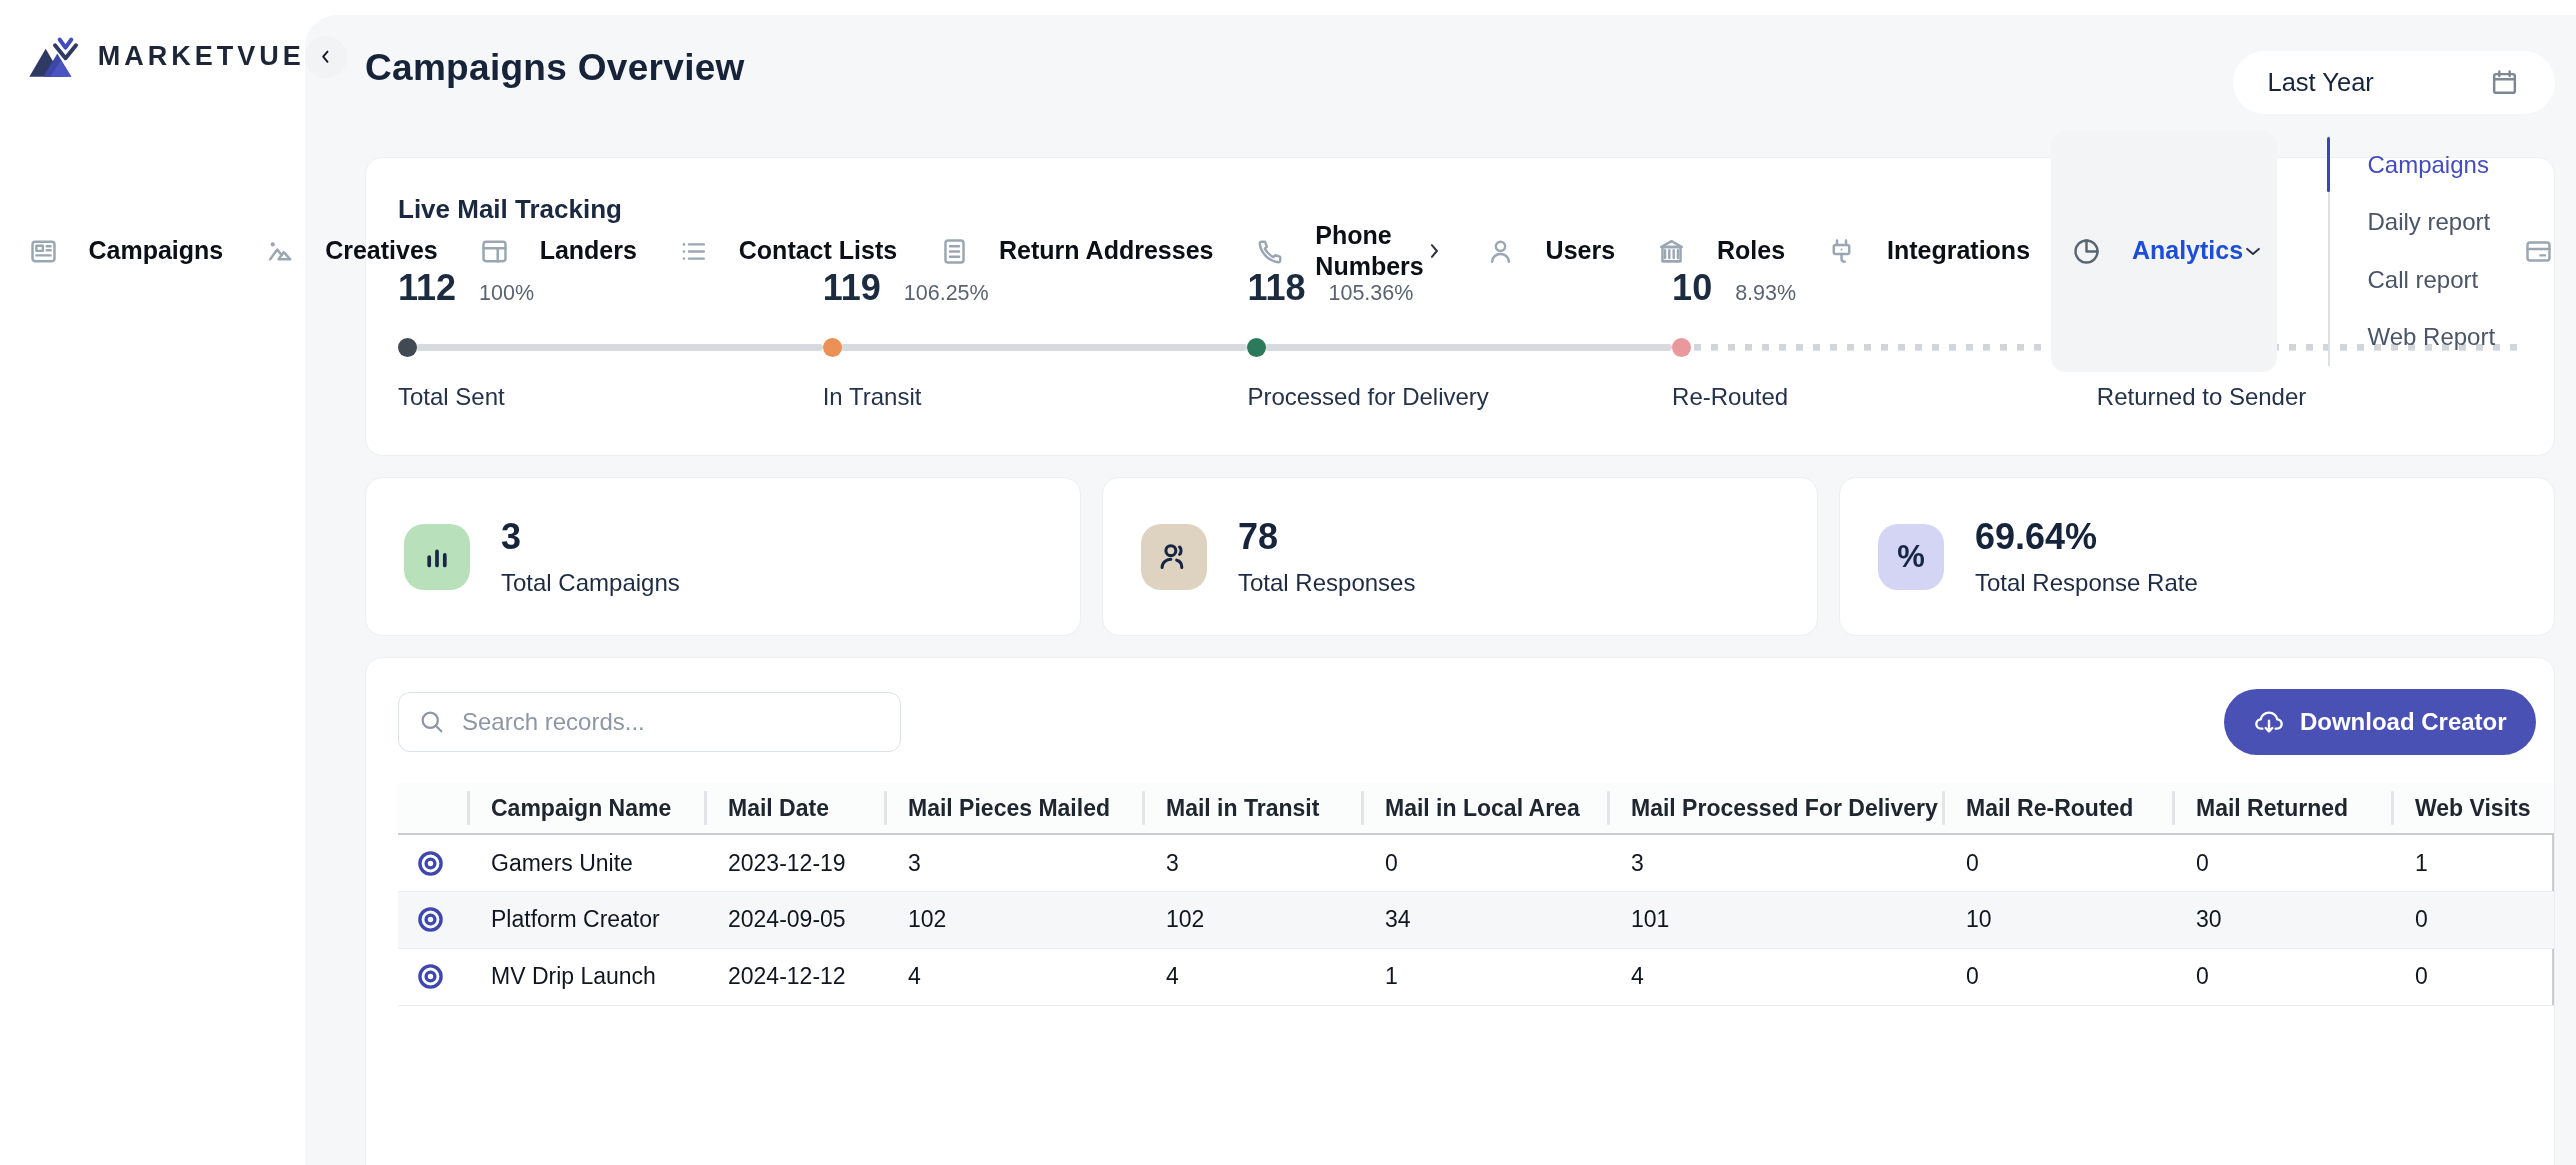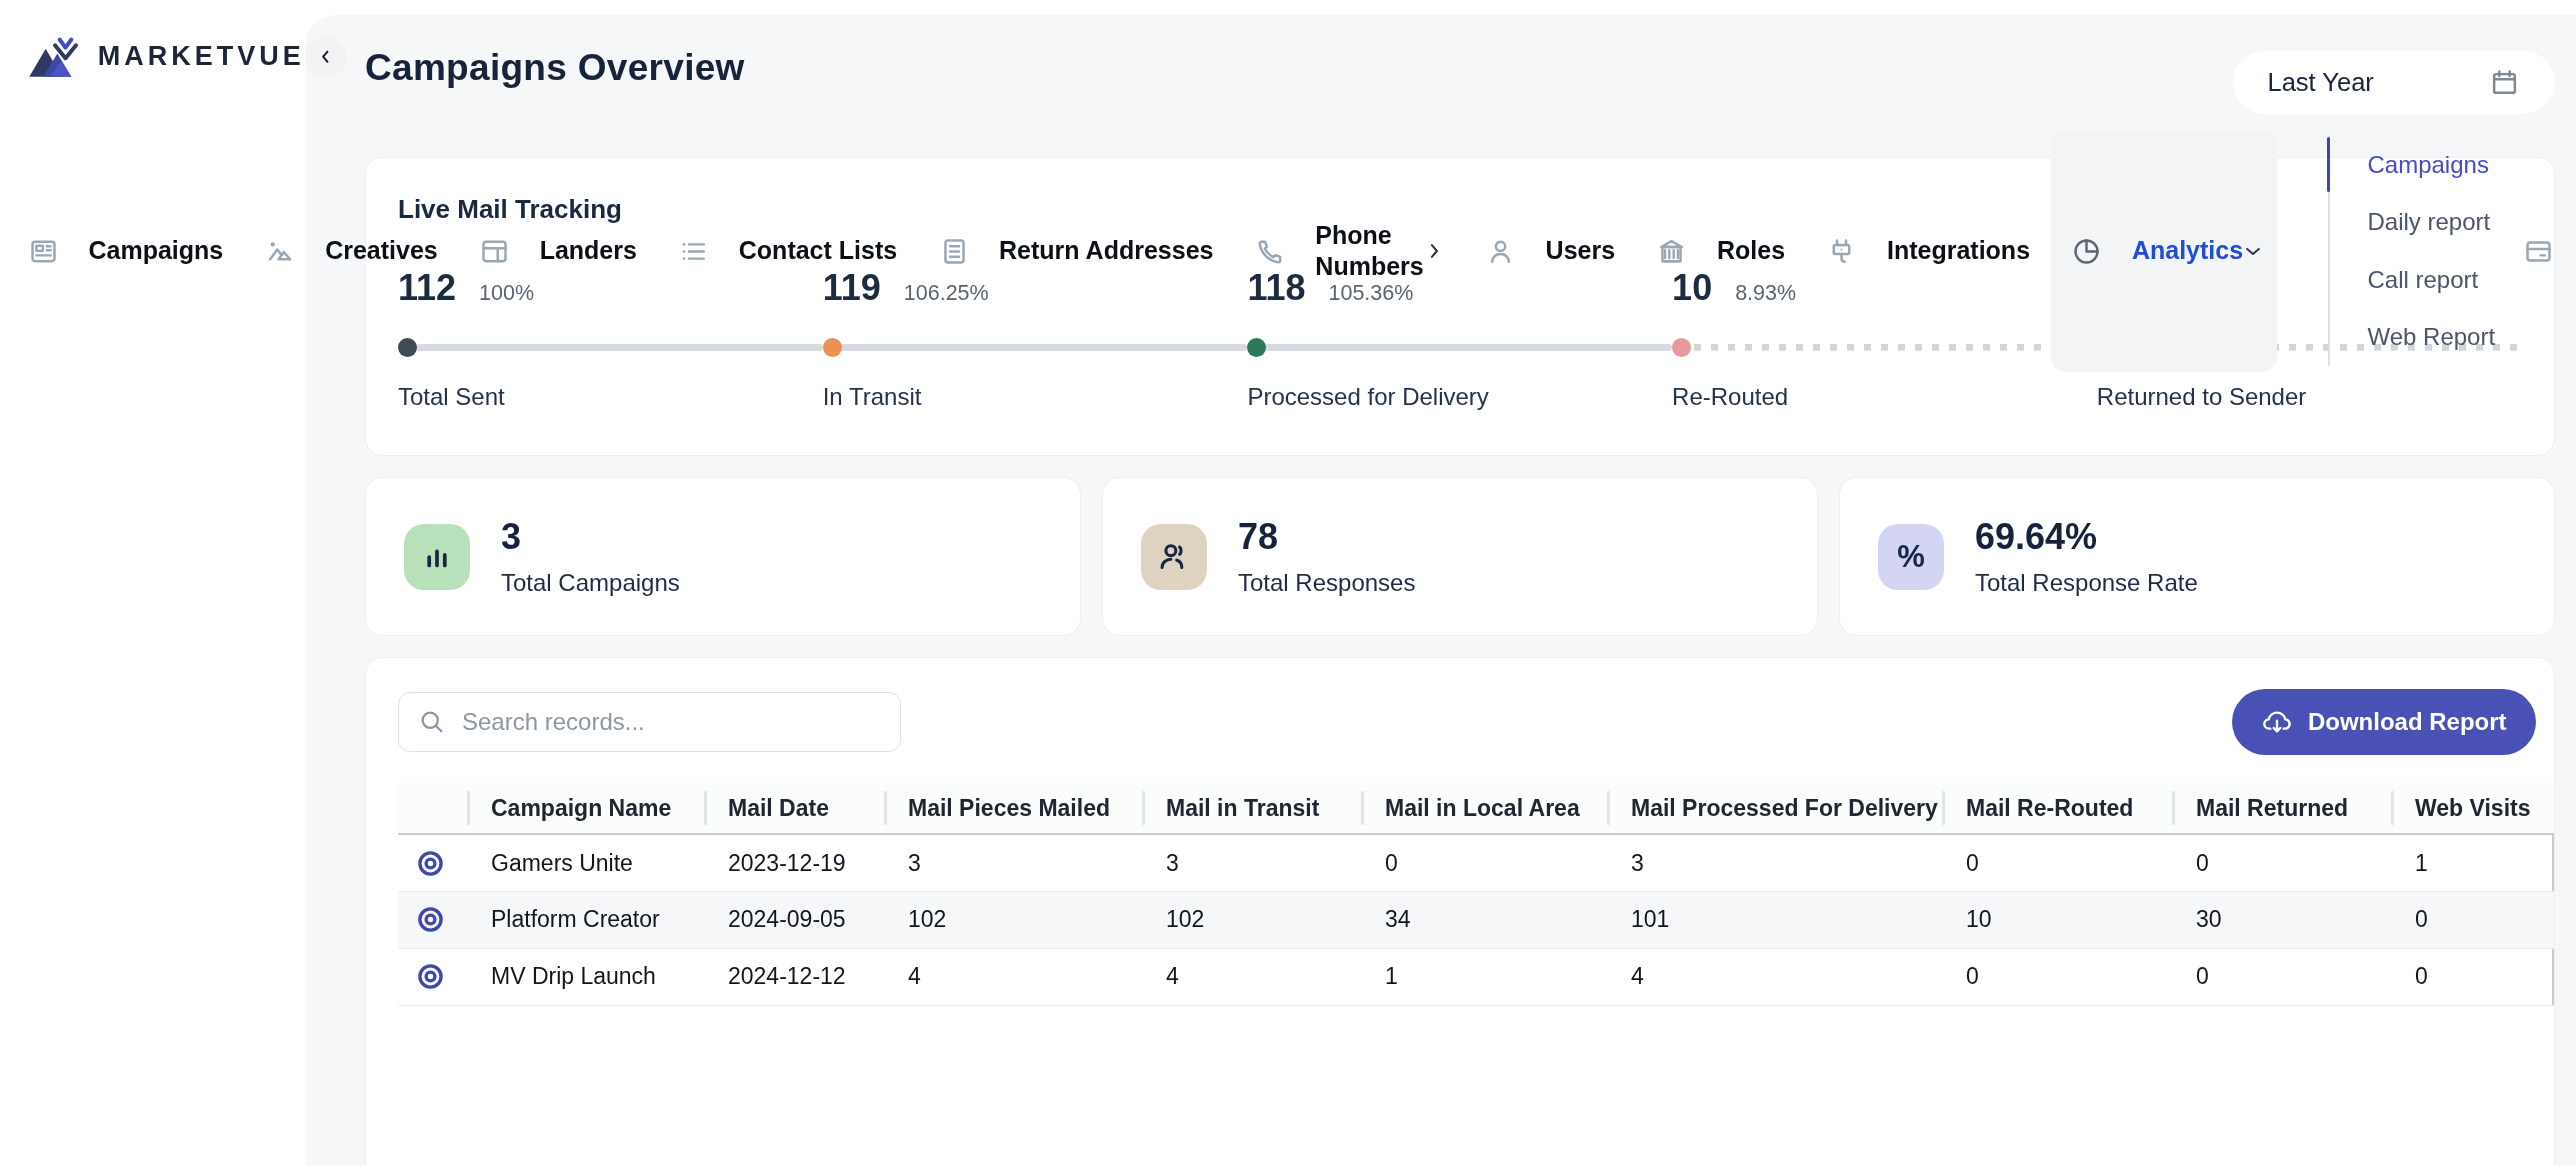--- a/index.html
+++ b/index.html
@@ -400,21 +400,21 @@
             <circle cx="10.5" cy="10.5" r="6.5"></circle>
             <path d="M15.5 15.5 L20 20"></path>
           </svg>
         <input type="text" placeholder="Search records..." style="">
       </div>
       <button class="download-btn">
         <svg class="cloud-icon stroke-ic" viewBox="0 0 24 24" style="stroke-width:1.8">
             <path d="M7 17 H6 C3.8 17 2.5 15.4 2.5 13.5 C2.5 11.6 4 10.2 5.8 10 C6.2 7.2 8.8 5 12 5 C15.2 5 17.8 7.2 18.2 10 C20 10.2 21.5 11.6 21.5 13.5 C21.5 15.4 20.2 17 18 17 H17"></path>
             <path d="M12 11 V18.5 M9.5 16.5 L12 19 L14.5 16.5"></path>
           </svg>
-        <span>Download Report</span>
+        <span>Download Creator</span>
       </button>
     </div>
 
     <div class="table-wrap">
       <table class="data-table">
         <colgroup>
           <col style="width:69px">
             <col style="width:237px">
             <col style="width:180px">
             <col style="width:258px">

